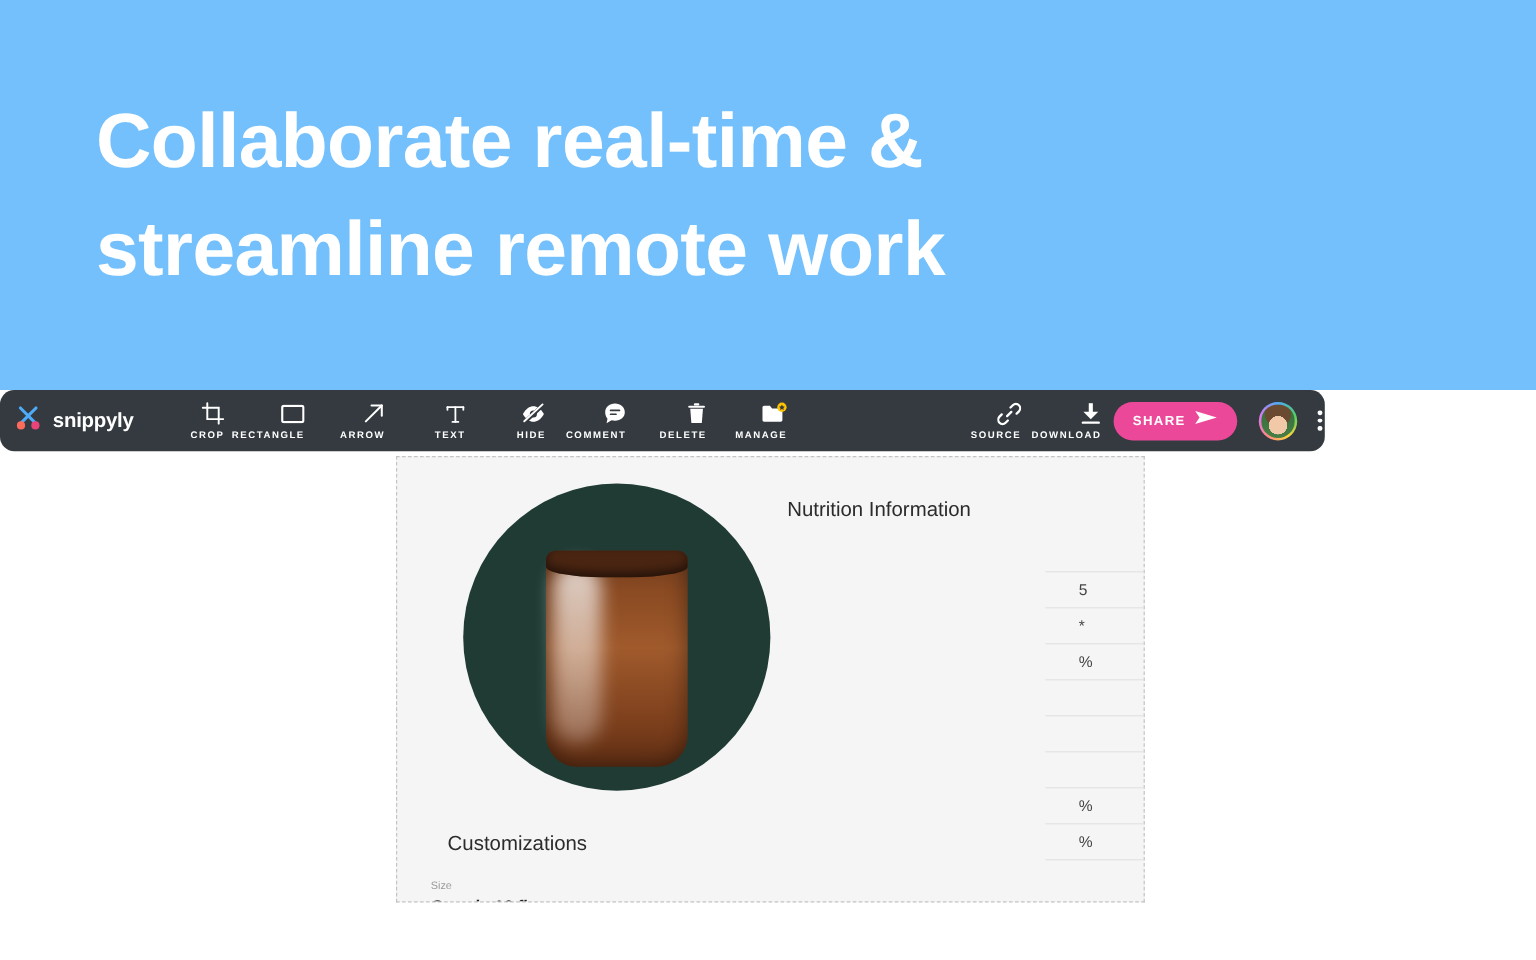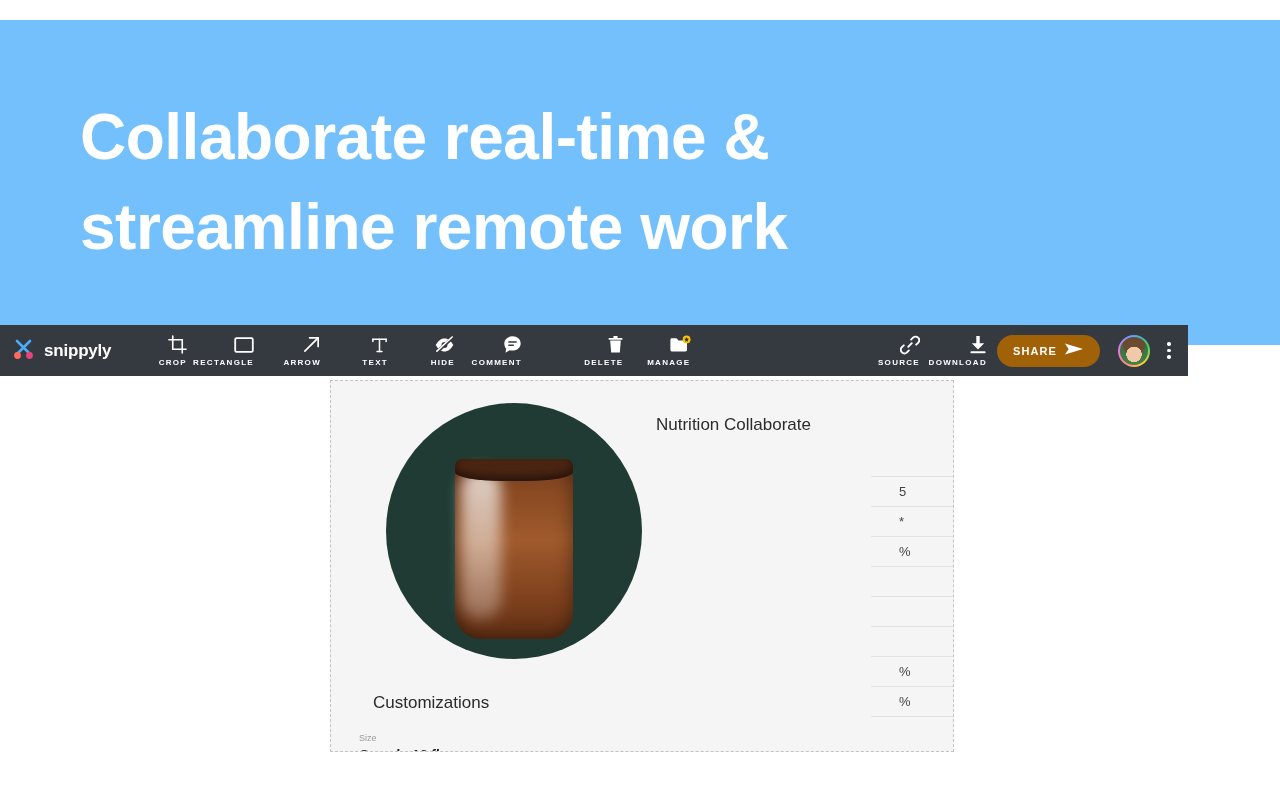--- a/index.html
+++ b/index.html
@@ -7,39 +7,39 @@
   body {
     font-family:"Liberation Sans", sans-serif;
     background:#ffffff;
     position:relative;
   }
 
   
   #hero {
     position:absolute; left:0; top:0; width:1280px; height:325px;
     background:#74c0fc;
-    margin-top:20px;
   }
   #hero-headline {
     position:absolute; left:80px; top:72px;
     width:880px;
     color:#ffffff;
     font-size:64px;
     font-weight:700;
     line-height:90px;
     letter-spacing:-0.5px;
     white-space:pre-line;
   }
 
   
   #toolbar {
-    position:absolute; left:0; top:325px; width:1188px; height:51px;
+    position:absolute; left:0; top:325px; width:1104px; height:51px;
     background:#343a40;
     display:flex; align-items:center;
     z-index:60;
+    border-radius:12px;
   }
   #brand {
     display:flex; align-items:center; gap:8px;
     padding-left:12px; width:120px; flex:none;
   }
   #brand-name {
     color:#ffffff; font-size:17px; font-weight:700; letter-spacing:-0.2px;
   }
   .tool {
     width:67px; flex:none;
@@ -50,21 +50,21 @@
   .tool .lbl {
     color:#ffffff; font-size:8px; font-weight:700;
     letter-spacing:1.3px; text-transform:uppercase;
   }
   #spacer-a { flex:1 1 auto; }
   #spacer-b { width:128px; flex:none; }
   #spacer-c { flex:1 1 auto; }
 
   #share-btn {
     flex:none; height:32px; min-width:94px;
-    background:#a16207; border-radius:20px;
+    background:#ec4899; border-radius:20px;
     display:flex; align-items:center; justify-content:center; gap:7px;
     padding:0 16px; cursor:pointer; margin-left:10px;
   }
   #share-label {
     color:#ffffff; font-size:11px; font-weight:700; letter-spacing:1.1px;
   }
   #avatar-wrap {
     flex:none; margin-left:18px; width:32px; height:32px; border-radius:50%;
     background:conic-gradient(#4dabf7,#51cf66,#ffd43b,#ff8787,#da77f2,#4dabf7);
     padding:2px; cursor:pointer;
@@ -299,21 +299,21 @@
 </div>
 
 <div id="canvas">
 
   <div id="doc-frame">
 
     <div id="drink-circle">
       <div class="glass"></div>
     </div>
 
-    <div id="nutrition-title">Nutrition Collaborate</div>
+    <div id="nutrition-title">Nutrition Information</div>
     <div id="customizations-title">Customizations</div>
     <div id="size-label">Size</div>
     <div id="size-value">Grande 16 fl oz</div>
 
     <div id="nutrition-rows">
       <div class="nrow"></div>
       <div class="nrow">5</div>
       <div class="nrow">*</div>
       <div class="nrow">%</div>
       <div class="nrow"></div>

